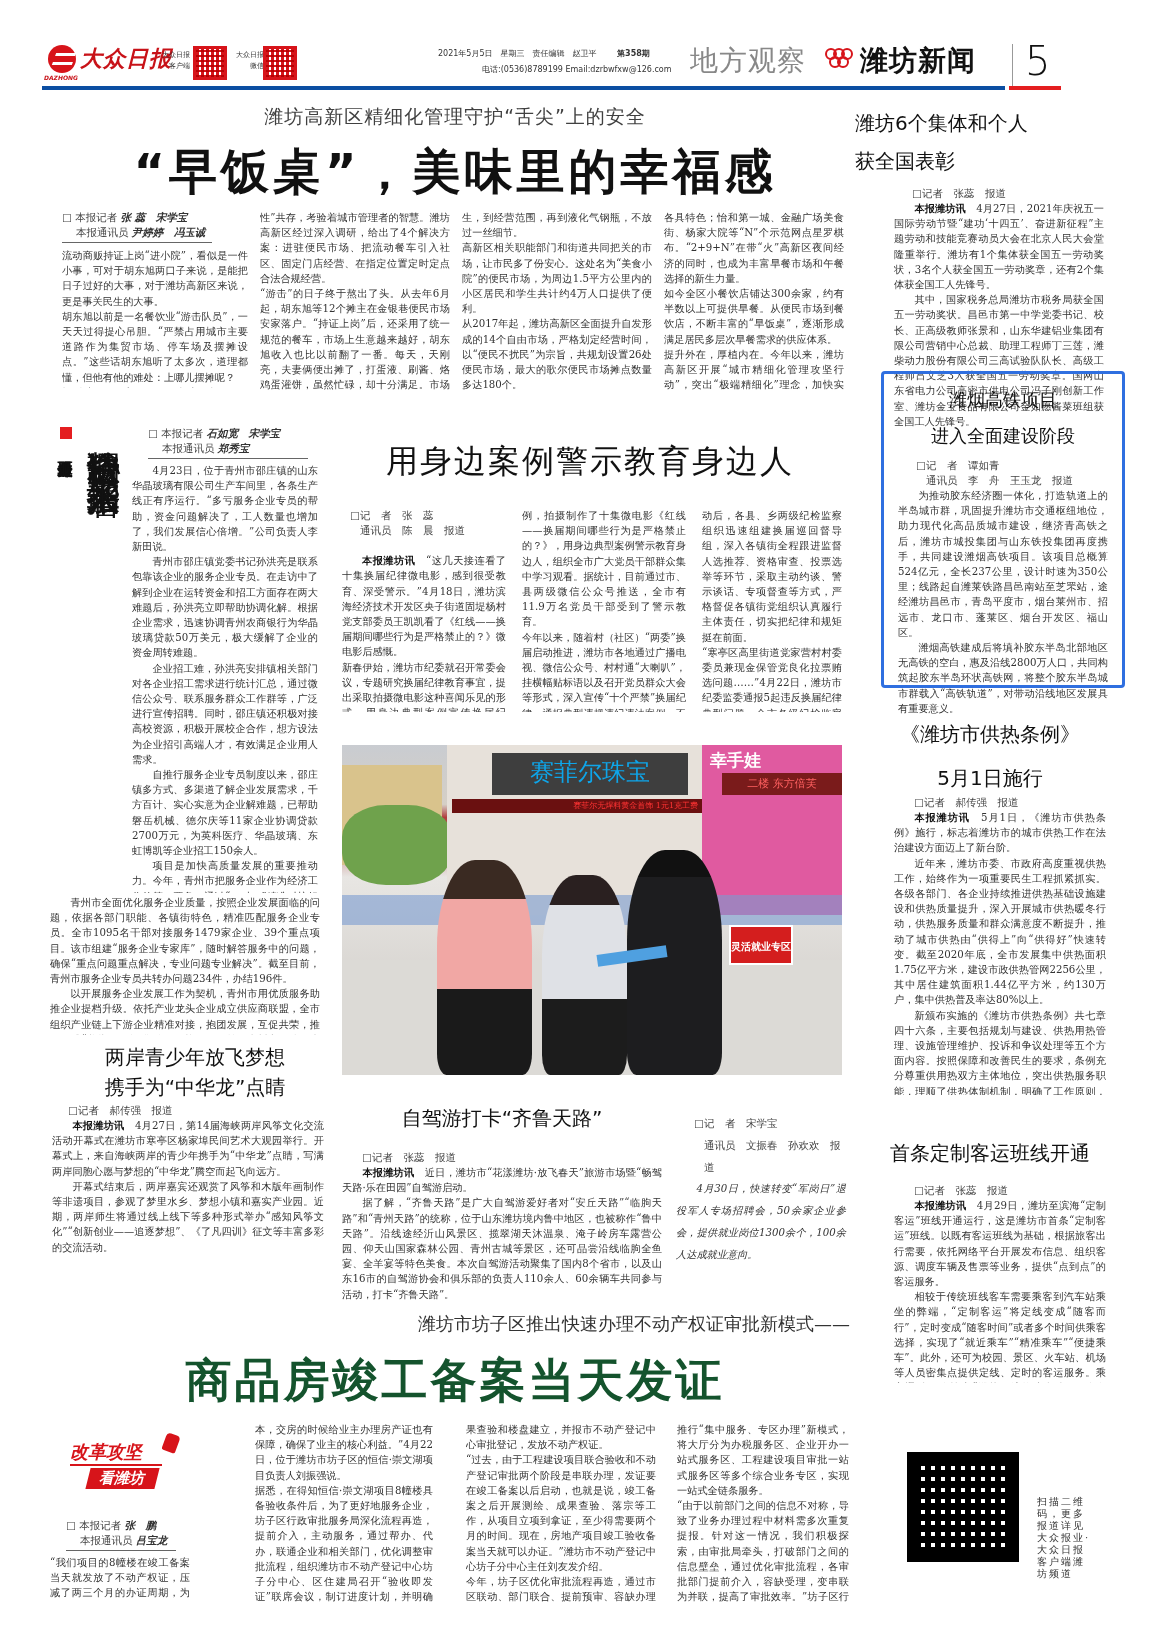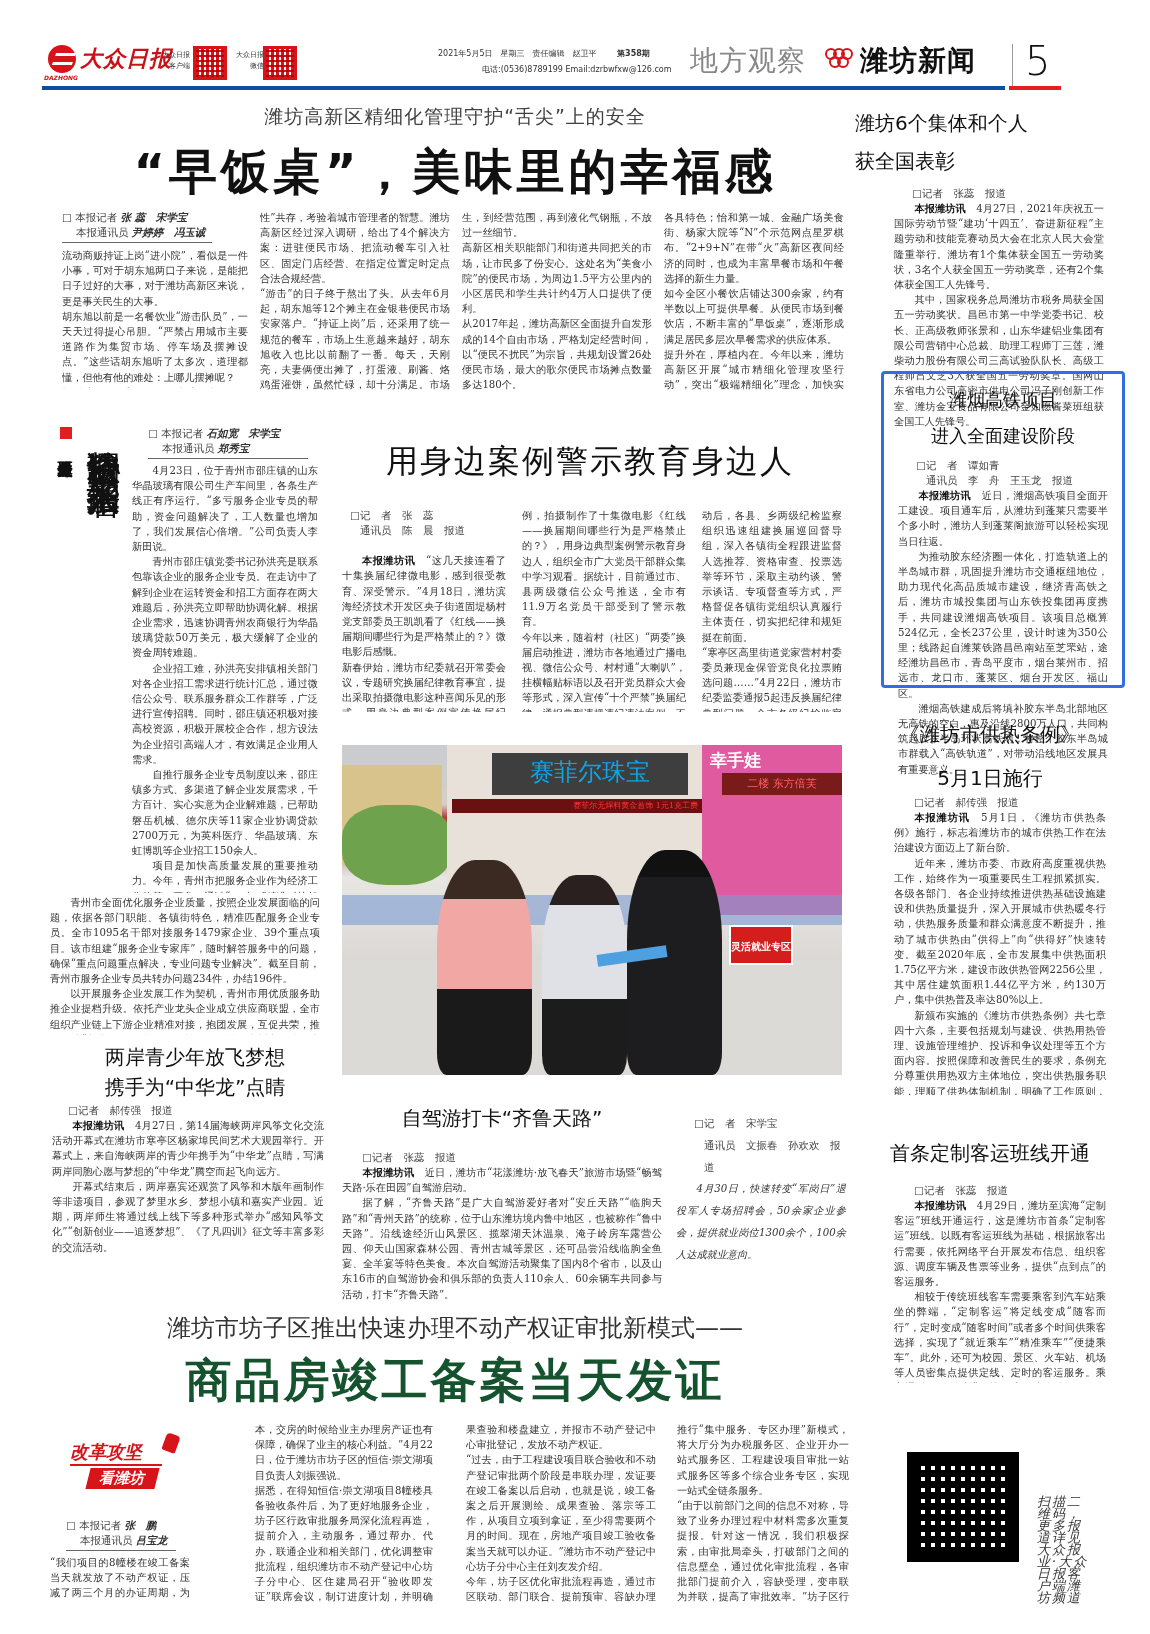--- a/index.html
+++ b/index.html
@@ -107,21 +107,20 @@
 </div>
 
 <div class="abs boxed" style="left:881px;top:371px;width:244px;height:317px;padding:6px 14px">
   <div class="sans" style="text-align:center;font-size:18px;line-height:36px;color:#111;margin-top:2px">
     <div>潍烟高铁项目</div>
     <div>进入全面建设阶段</div>
   </div>
   <div class="byline" style="padding-left:18px;margin-top:4px">□记　者　谭如青</div>
   <div class="byline" style="padding-left:28px">通讯员　李　舟　王玉龙　报道</div>
   <div class="body-text">
-    <p><span class="lead">本报潍坊讯</span>　<span>近日，潍烟高铁项目全面开工建设。项目通车后，从潍坊到蓬莱只需要半个多小时，潍坊人到蓬莱阁旅游可以轻松实现当日往返。</span></p>
     <p>为推动胶东经济圈一体化，打造轨道上的半岛城市群，巩固提升潍坊市交通枢纽地位，助力现代化高品质城市建设，继济青高铁之后，潍坊市城投集团与山东铁投集团再度携手，共同建设潍烟高铁项目。该项目总概算524亿元，全长237公里，设计时速为350公里；线路起自潍莱铁路昌邑南站至芝罘站，途经潍坊昌邑市，青岛平度市，烟台莱州市、招远市、龙口市、蓬莱区、烟台开发区、福山区。</p>
     <p>潍烟高铁建成后将填补胶东半岛北部地区无高铁的空白，惠及沿线2800万人口，共同构筑起胶东半岛环状高铁网，将整个胶东半岛城市群载入“高铁轨道”，对带动沿线地区发展具有重要意义。</p>
   </div>
 </div>
 
 <div class="abs" style="left:60px;top:427px;width:12px;height:12px;background:#e41e20"></div>
 <div class="abs sans" style="left:56px;top:450px;width:18px;font-size:15px;line-height:18px;font-weight:bold;color:#111;writing-mode:vertical-rl">万名服务专员进企业</div>
 <div class="abs serif" style="left:82px;top:425px;width:40px;font-size:34px;line-height:36px;color:#111;writing-mode:vertical-rl;white-space:nowrap">
   <span>缺资金协调贷款</span><span style="display:inline-block;height:30px"></span><span>人不够帮着招工</span>
 </div>
@@ -232,21 +231,21 @@
 
 <div class="abs sans" style="left:855px;top:1140px;width:270px;text-align:center;font-size:20px;color:#111">首条定制客运班线开通</div>
 <div class="abs overflow" style="left:894px;top:1183px;width:212px;height:200px">
   <div class="byline" style="padding-left:20px">□记者　张蕊　报道</div>
   <div class="body-text">
     <p><span class="lead">本报潍坊讯</span>　<span>4月29日，潍坊至滨海“定制客运”班线开通运行，这是潍坊市首条“定制客运”班线。以既有客运班线为基础，根据旅客出行需要，依托网络平台开展发布信息、组织客源、调度车辆及售票等业务，提供“点到点”的客运服务。</span></p>
     <p>相较于传统班线客车需要乘客到汽车站乘坐的弊端，“定制客运”将定线变成“随客而行”，定时变成“随客时间”或者多个时间供乘客选择，实现了“就近乘车”“精准乘车”“便捷乘车”。此外，还可为校园、景区、火车站、机场等人员密集点提供定线、定时的客运服务。乘客通过微信搜索“潍坊至滨海定制出行”公众号，即可线上预订车票、选择乘车时间、上下车站点，驾驶员会在约定时间内到达线路站点接送乘客。此次首批投入运营车辆10辆，每日往返20个班次，采取全程统一票制，票价每位30元。4月29日至5月31日试运行期间，特推出“半价乘车”优惠政策。</p>
   </div>
 </div>
 
-<div class="abs sans" style="left:60px;top:1312px;width:790px;text-align:center;font-size:24px;color:#333">潍坊市坊子区推出快速办理不动产权证审批新模式——</div>
+<div class="abs sans" style="left:60px;top:1312px;width:790px;text-align:right;font-size:18px;color:#333">潍坊市坊子区推出快速办理不动产权证审批新模式——</div>
 <div class="abs sans" style="left:60px;top:1350px;width:790px;text-align:center;font-size:46px;font-weight:900;color:#14532d;letter-spacing:3px">商品房竣工备案当天发证</div>
 
 <div class="abs" style="left:70px;top:1440px;width:120px;height:60px">
   <div class="sans" style="font-size:18px;font-weight:bold;font-style:italic;color:#d7141a;border-bottom:2px solid #d7141a;display:inline-block;padding-right:20px">改革攻坚</div>
   <div style="position:absolute;left:94px;top:-6px;width:14px;height:18px;background:#d7141a;border-radius:4px 4px 2px 2px;transform:rotate(20deg)"></div>
   <div class="sans" style="position:absolute;left:18px;top:28px;background:#d7141a;color:#fff;font-size:15px;font-weight:bold;padding:1px 12px;transform:skewX(-14deg)">看潍坊</div>
 </div>
 <div class="abs" style="left:66px;top:1518px;width:110px">
   <div class="byline"><span>□ 本报记者</span> <b>张　鹏</b></div>
   <div class="byline" style="padding-left:14px"><span>本报通讯员</span> <b>吕宝龙</b></div>
@@ -255,13 +254,13 @@
 <div class="abs body-text overflow" style="left:50px;top:1555px;width:140px;height:46px">“我们项目的8幢楼在竣工备案当天就发放了不动产权证，压减了两三个月的办证周期，为我们企业节省了不少人力成本和资金成</div>
 <div class="abs body-text overflow" style="left:255px;top:1422px;width:178px;height:180px;white-space:pre-line">本，交房的时候给业主办理房产证也有保障，确保了业主的核心利益。”4月22日，位于潍坊市坊子区的恒信·崇文湖项目负责人刘振强说。
 据悉，在得知恒信·崇文湖项目8幢楼具备验收条件后，为了更好地服务企业，坊子区行政审批服务局深化流程再造，提前介入，主动服务，通过帮办、代办，联通企业和相关部门，优化调整审批流程，组织潍坊市不动产登记中心坊子分中心、区住建局召开“验收即发证”联席会议，制订进度计划，并明确各部门责任分工，潍坊市不动产登记中心坊子分中心提前准备房屋落宗和面积实测，将实测成果和权籍落宗数据提前查验审核，在竣工验收备案的当天，完成成</div>
 <div class="abs body-text overflow" style="left:466px;top:1422px;width:190px;height:180px;white-space:pre-line">果查验和楼盘建立，并报市不动产登记中心审批登记，发放不动产权证。
 “过去，由于工程建设项目联合验收和不动产登记审批两个阶段是串联办理，发证要在竣工备案以后启动，也就是说，竣工备案之后开展测绘、成果查验、落宗等工作，从项目立项到拿证，至少得需要两个月的时间。现在，房地产项目竣工验收备案当天就可以办证。”潍坊市不动产登记中心坊子分中心主任刘友发介绍。
 今年，坊子区优化审批流程再造，通过市区联动、部门联合、提前预审、容缺办理等方式，探索出了一套高效验收备案、快速办理不动产权证的新型审批模式，实现了“验收即发证”。为进一步优化政务服务环境，坊子区政务服务中心</div>
 <div class="abs body-text overflow" style="left:677px;top:1422px;width:172px;height:180px;white-space:pre-line">推行“集中服务、专区办理”新模式，将大厅分为办税服务区、企业开办一站式服务区、工程建设项目审批一站式服务区等多个综合业务专区，实现一站式全链条服务。
 “由于以前部门之间的信息不对称，导致了业务办理过程中材料需多次重复提报。针对这一情况，我们积极探索，由审批局牵头，打破部门之间的信息壁垒，通过优化审批流程，各审批部门提前介入，容缺受理，变串联为并联，提高了审批效率。”坊子区行政审批服务局工程建设项目审批负责人郎建成说，“验收即发证”模式的推出，大幅压缩了办事时限，有效减少了办事环节和企业跑腿次数，不仅降低了企业运营成本，还极大地提升了服务效能，获得了企业的一致好评。</div>
 
 <div class="abs qr-bw" style="left:907px;top:1452px;width:112px;height:110px"></div>
-<div class="abs serif" style="left:1037px;top:1496px;width:58px;font-size:13px;line-height:12px;font-style:italic;color:#333;letter-spacing:2px">扫描二维码，更多报道详见大众报业·大众日报客户端潍坊频道</div>
+<div class="abs serif" style="left:1037px;top:1496px;width:58px;font-size:10px;line-height:12px;color:#333;letter-spacing:2px">扫描二维码，更多报道详见大众报业·大众日报客户端潍坊频道</div>
 
 </body></html>

